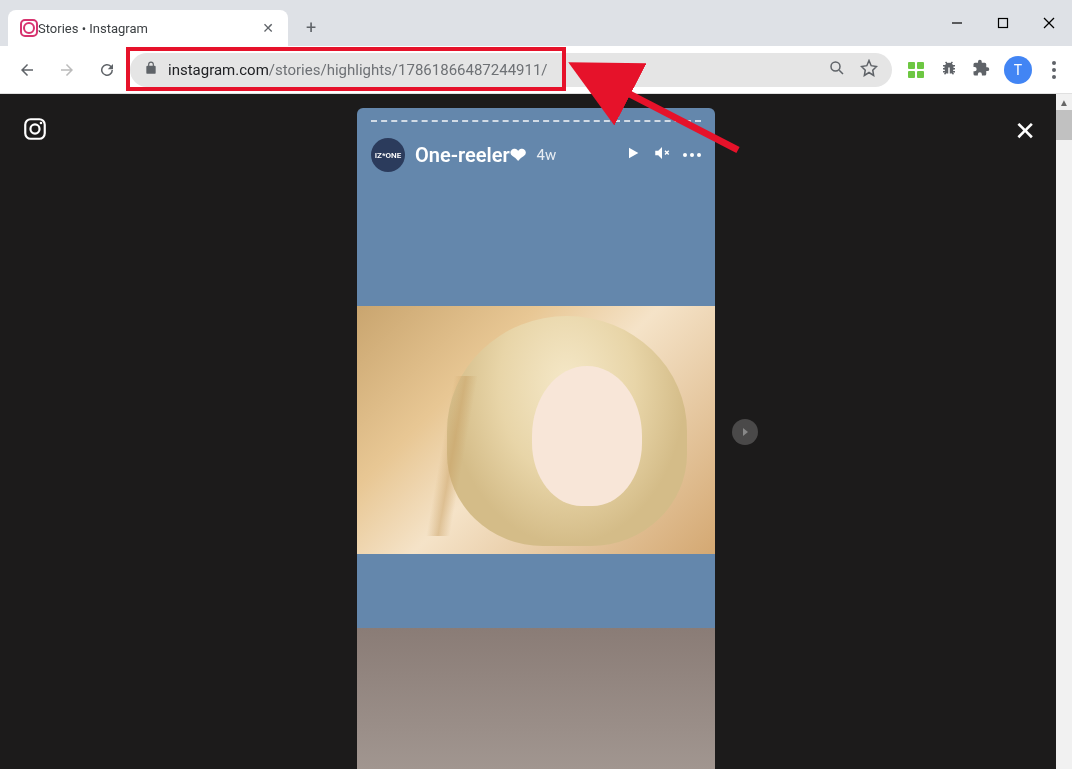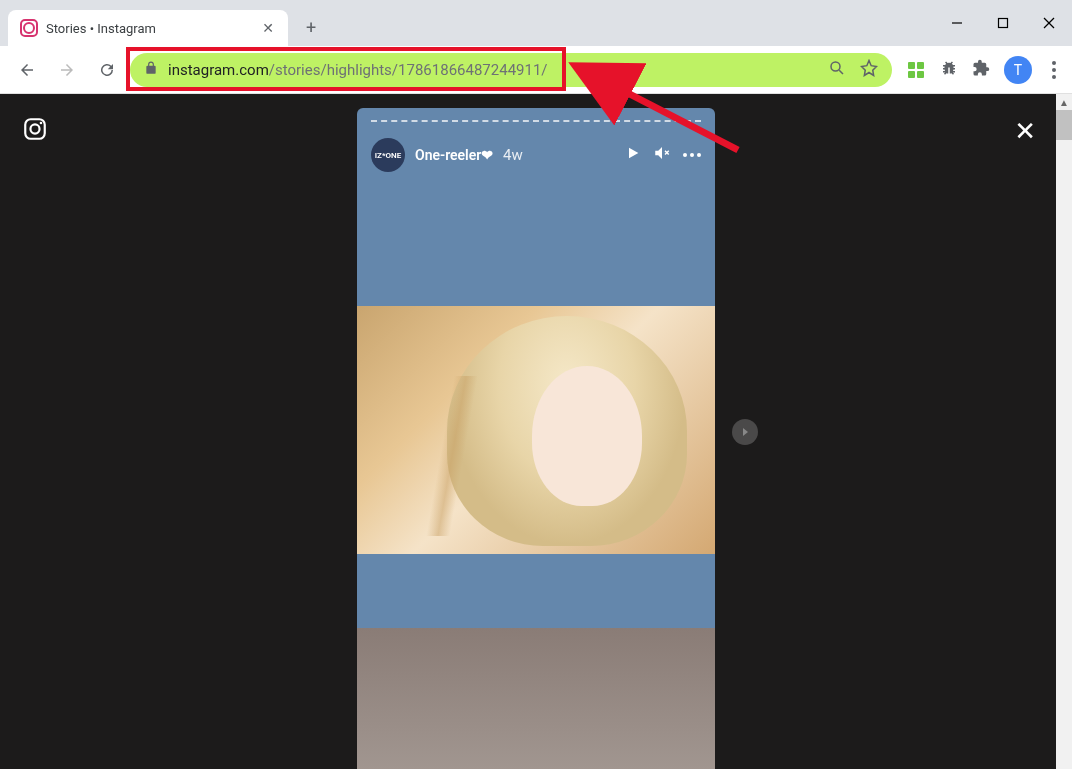--- a/index.html
+++ b/index.html
@@ -1,35 +1,35 @@
 <!DOCTYPE html>
 <html><head>
 <meta charset="utf-8">
 <style>
 * { margin: 0; padding: 0; box-sizing: border-box; font-family: -apple-system, BlinkMacSystemFont, "Segoe UI", Roboto, Arial, sans-serif; }
 body { width: 1072px; height: 769px; overflow: hidden; background: #fff; }
 
 
 .titlebar { height: 46px; background: #dee1e6; display: flex; align-items: flex-end; }
-.tab { background: #fff; height: 36px; margin-left: 8px; border-radius: 8px 8px 0 0; display: flex; align-items: center; padding: 0 12px; width: 280px; gap: 8px; }
+.tab { background: #fff; height: 36px; margin-left: 8px; border-radius: 8px 8px 0 0; display: flex; align-items: center; padding: 0 12px; width: 280px; }
 .tab .favicon { width: 18px; height: 18px; border: 2px solid #d7336f; border-radius: 5px; display:flex;align-items:center;justify-content:center; }
 .tab .favicon::after{content:"";width:8px;height:8px;border:2px solid #d7336f;border-radius:50%;}
 .tab-title { font-size: 13px; color: #3c4043; flex:1; white-space:nowrap; overflow:hidden; }
 .tab-close { width:16px;height:16px;display:flex;align-items:center;justify-content:center;color:#5f6368;font-size:14px; }
 .newtab { width:30px;height:30px;display:flex;align-items:center;justify-content:center;color:#5f6368;font-size:18px;margin-left:8px;margin-bottom:4px; }
 .win-controls { margin-left:auto; display:flex; height:46px; }
 .win-btn { width:46px;display:flex;align-items:center;justify-content:center;color:#000;font-size:14px; }
 .win-btn svg { width:12px;height:12px; }
 
 
 .toolbar { height: 48px; background:#fff; display:flex; align-items:center; padding:0 10px; gap:6px; border-bottom:1px solid #e0e0e0; }
 .nav-btn { width:34px;height:34px;display:flex;align-items:center;justify-content:center;color:#5f6368;border-radius:50%; }
 .nav-btn.disabled{color:#bbb;}
 .addrbar-wrap { flex:1; position:relative; }
-.addrbar { height:34px; background:#bef264;border-radius:17px;display:flex;align-items:center;padding:0 14px;gap:10px; }
+.addrbar { height:34px; background:#e5e5e5;border-radius:17px;display:flex;align-items:center;padding:0 14px;gap:10px; }
 .lock-icon{color:#5f6368;}
 .url { font-size:15px; color:#202124; }
 .url .path { color:#6e7175; }
 .addr-icons{margin-left:auto;display:flex;gap:14px;color:#5f6368;}
 .highlight-box{position:absolute;left:-4px;top:-6px;width:440px;height:44px;border:4px solid #e6122a;pointer-events:none;}
 .ext-icons{display:flex;align-items:center;gap:14px;margin-left:8px;color:#5f6368;}
 .ext-green{width:20px;height:20px;background:#6dc742;border-radius:2px;display:grid;grid-template-columns:1fr 1fr;grid-template-rows:1fr 1fr;gap:2px;padding:2px;}
 .ext-green span{background:#6dc742;}
 .ext-green{background:transparent;}
 .ext-green span{background:#6dc742;border-radius:1px;}
@@ -58,21 +58,21 @@
 .portrait .wheat{position:absolute;left:50px;top:70px;width:90px;height:160px;background:linear-gradient(100deg,transparent 40%,rgba(200,160,100,0.5) 50%,transparent 60%);}
 .story-overlay-text{position:absolute;left:14px;top:354px;color:#fff;font-family:Georgia,serif;text-shadow:0 1px 3px rgba(0,0,0,.4);}
 .story-overlay-text .l1{font-size:26px;font-weight:300;letter-spacing:0.5px;}
 .story-overlay-text .l2{font-size:24px;font-weight:300;}
 .story-overlay-cursive{position:absolute;left:14px;top:412px;font-family:"Brush Script MT",cursive;font-size:34px;color:#e8d890;opacity:.85;white-space:nowrap;}
 .story-bottom-fade{position:absolute;left:0;bottom:0;width:100%;height:196px;background:linear-gradient(to bottom,#8a7c76 0%,#aaa09a 100%);}
 
 .story-progress{position:absolute;left:14px;right:14px;top:12px;height:2px;border-top:2px dashed rgba(255,255,255,0.7);}
 .story-header{position:absolute;left:14px;right:14px;top:30px;display:flex;align-items:center;gap:10px;}
 .story-avatar{width:34px;height:34px;border-radius:50%;background:#2b3b5c;color:#fff;display:flex;align-items:center;justify-content:center;font-size:8px;font-weight:600;}
-.story-user{color:#fff;font-size:14px;font-weight:600;}
+.story-user{color:#fff;font-size:20px;font-weight:600;}
 .story-time{color:rgba(255,255,255,.85);font-size:15px;}
 .story-ctrls{margin-left:auto;display:flex;align-items:center;gap:12px;color:#fff;}
 .story-ctrls .dots{display:flex;gap:3px;}
 .story-ctrls .dots span{width:4px;height:4px;background:#fff;border-radius:50%;}
 
 .next-btn{position:absolute;left:calc(50% + 196px);top:50%;transform:translateY(-50%);width:26px;height:26px;border-radius:50%;background:#4a4949;display:flex;align-items:center;justify-content:center;color:#888;}
 </style>
 </head>
 <body>
 

